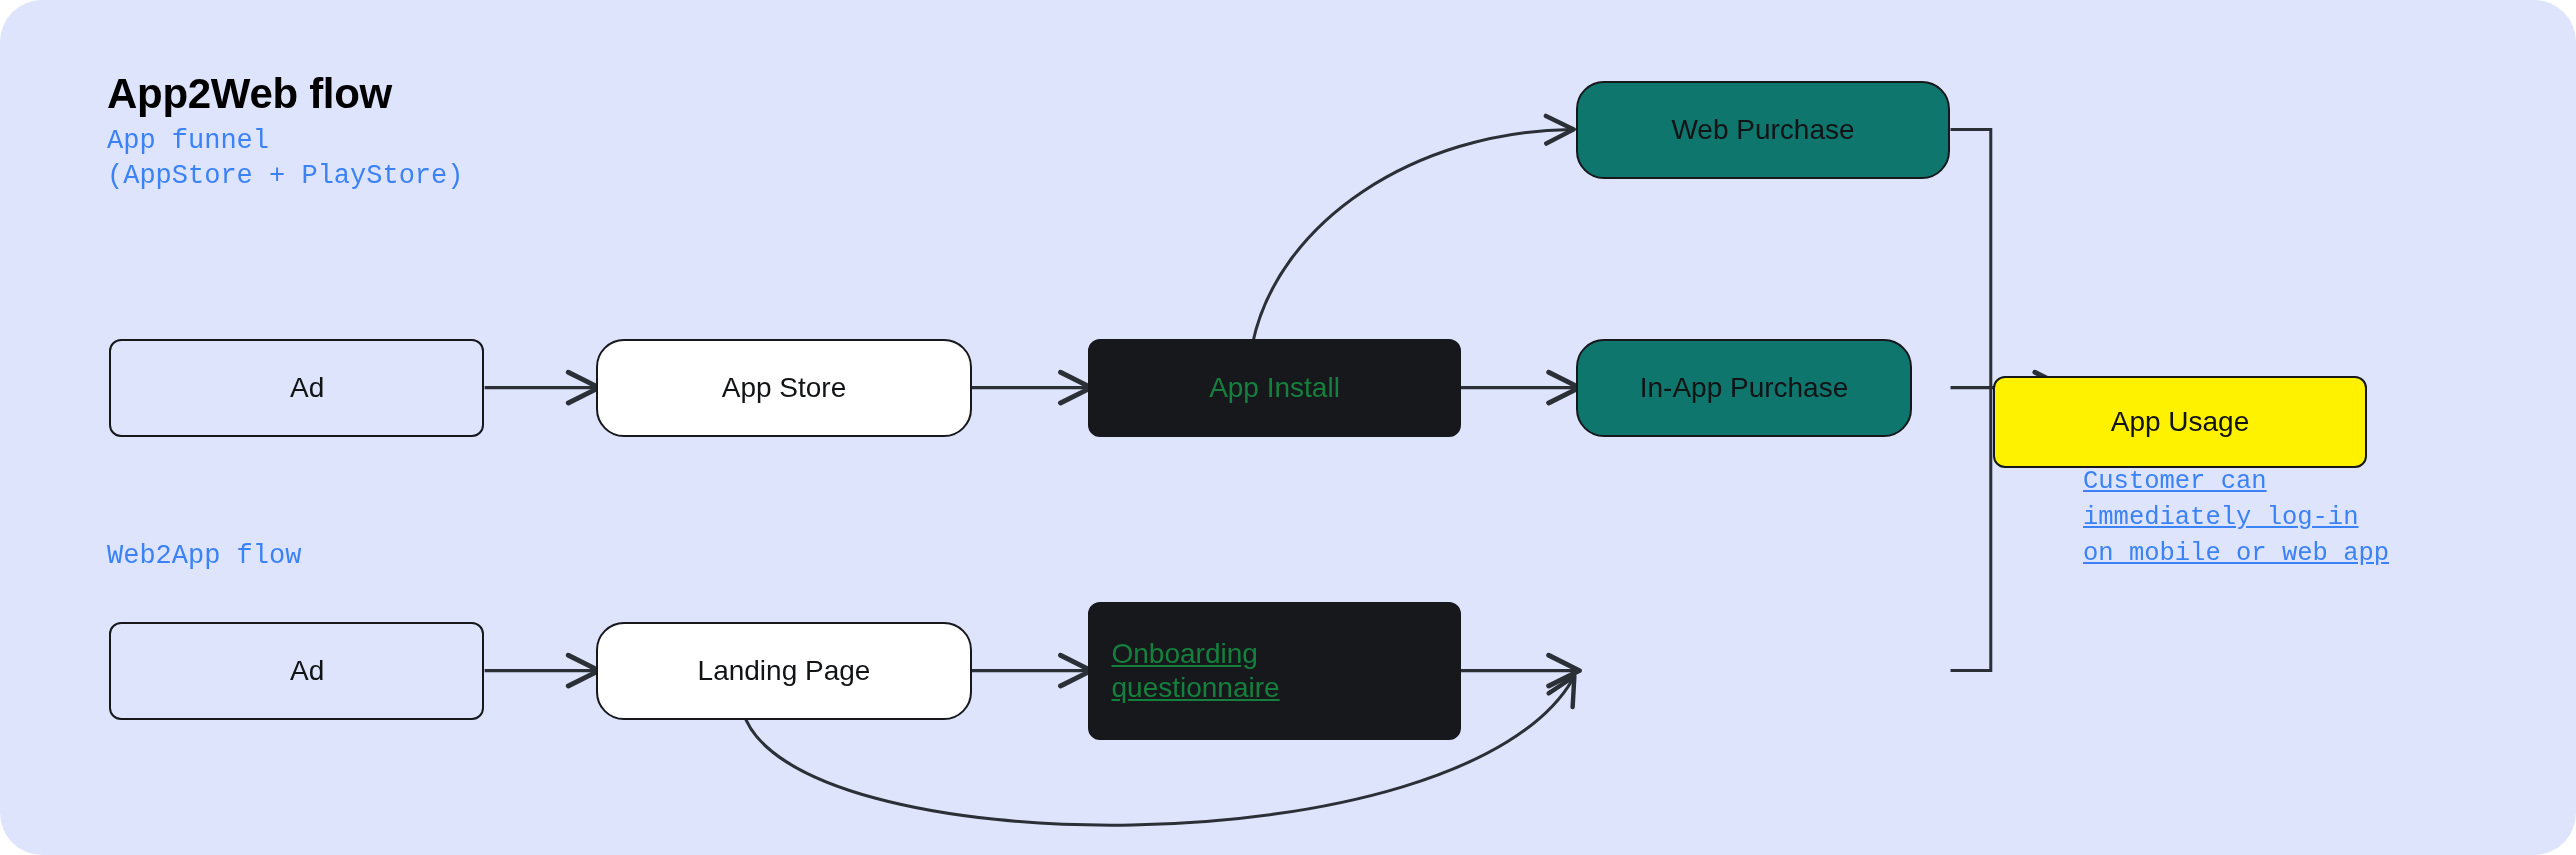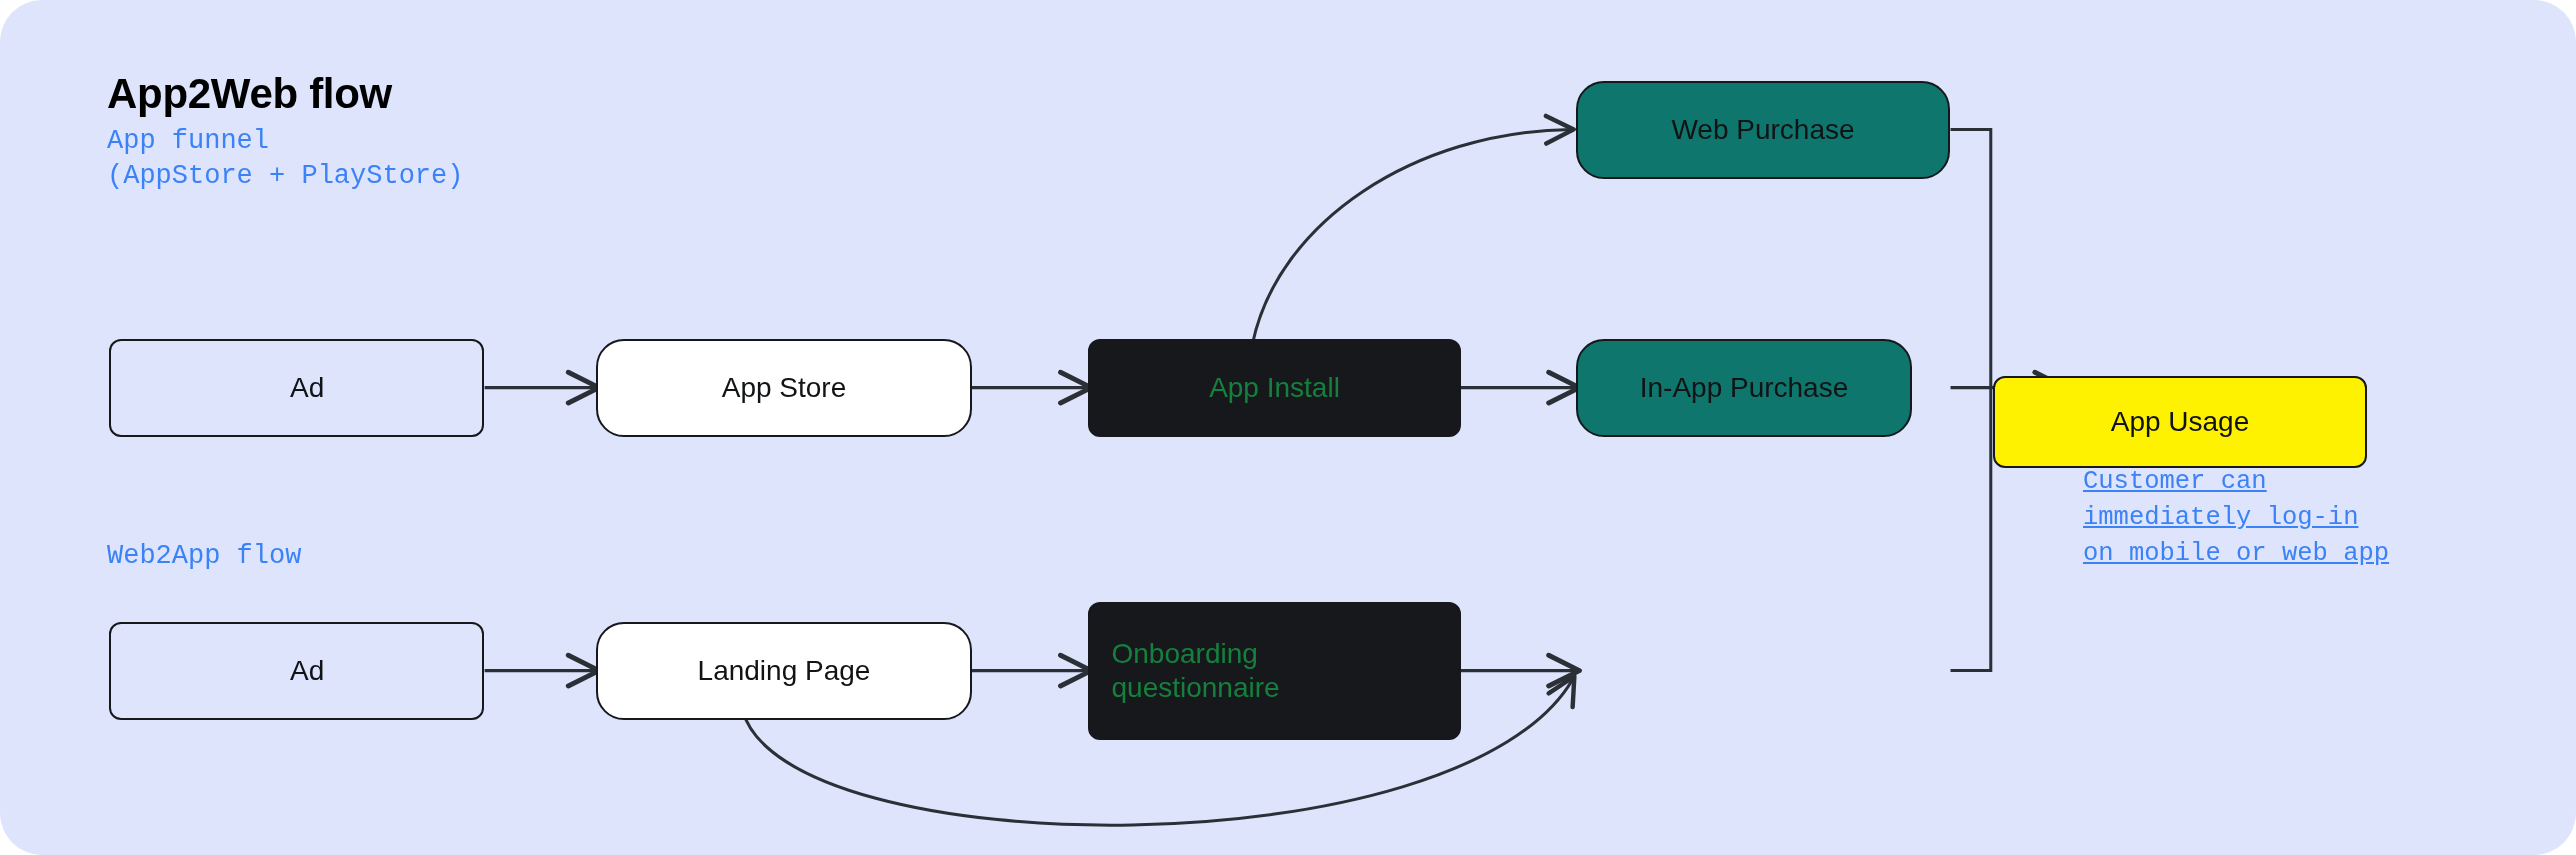--- a/index.html
+++ b/index.html
@@ -128,19 +128,19 @@
 
   <div class="node n-clear" style="left:109px;top:622px;width:375px;height:98px;">
     <span class="lbl">Ad</span>
   </div>
 
   <div class="node n-white" style="left:596px;top:622px;width:376px;height:98px;">
     <span class="lbl">Landing Page</span>
   </div>
 
   <div class="node n-black n-left" style="left:1088px;top:602px;width:373px;height:138px;">
-    <span class="lbl" style="white-space: pre-line;">Onboarding
+    <span class="lbl" style="white-space: pre-line; text-decoration: underline;">Onboarding
 questionnaire</span>
   </div>
 
 
 </div>
 
 
 </body></html>

